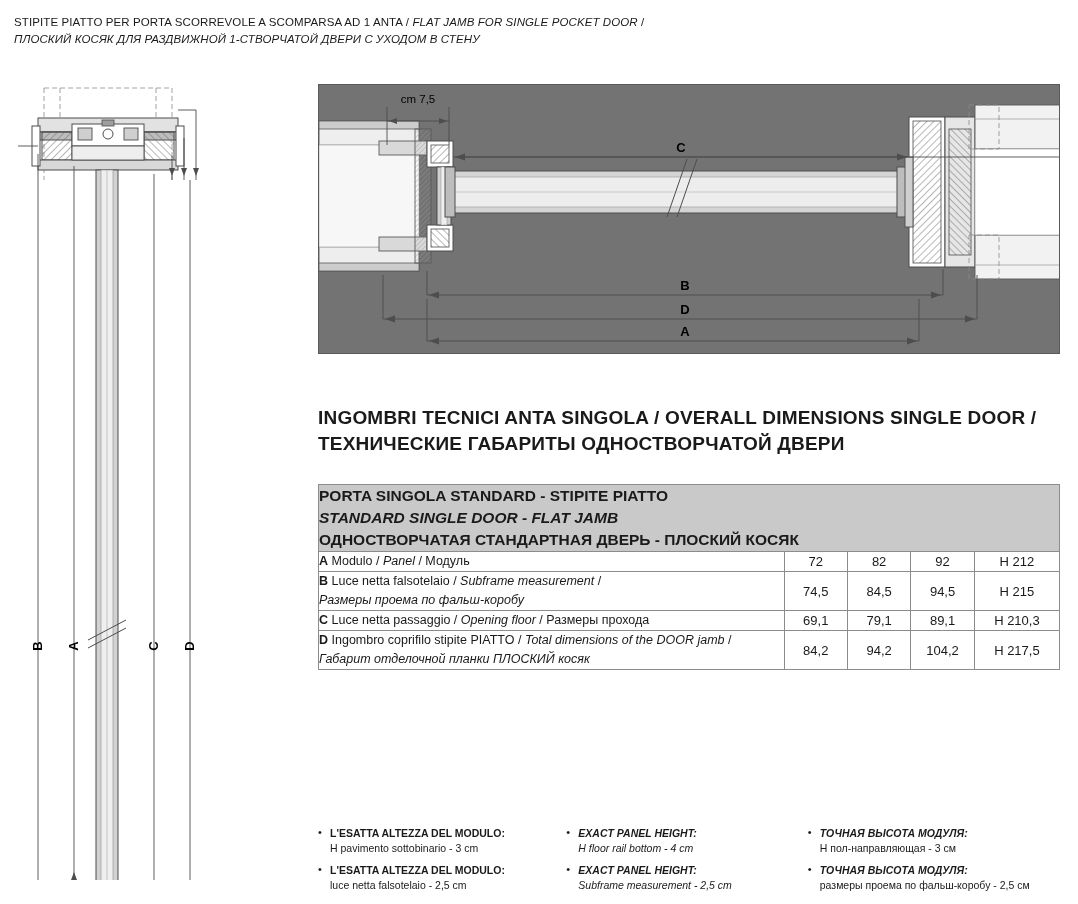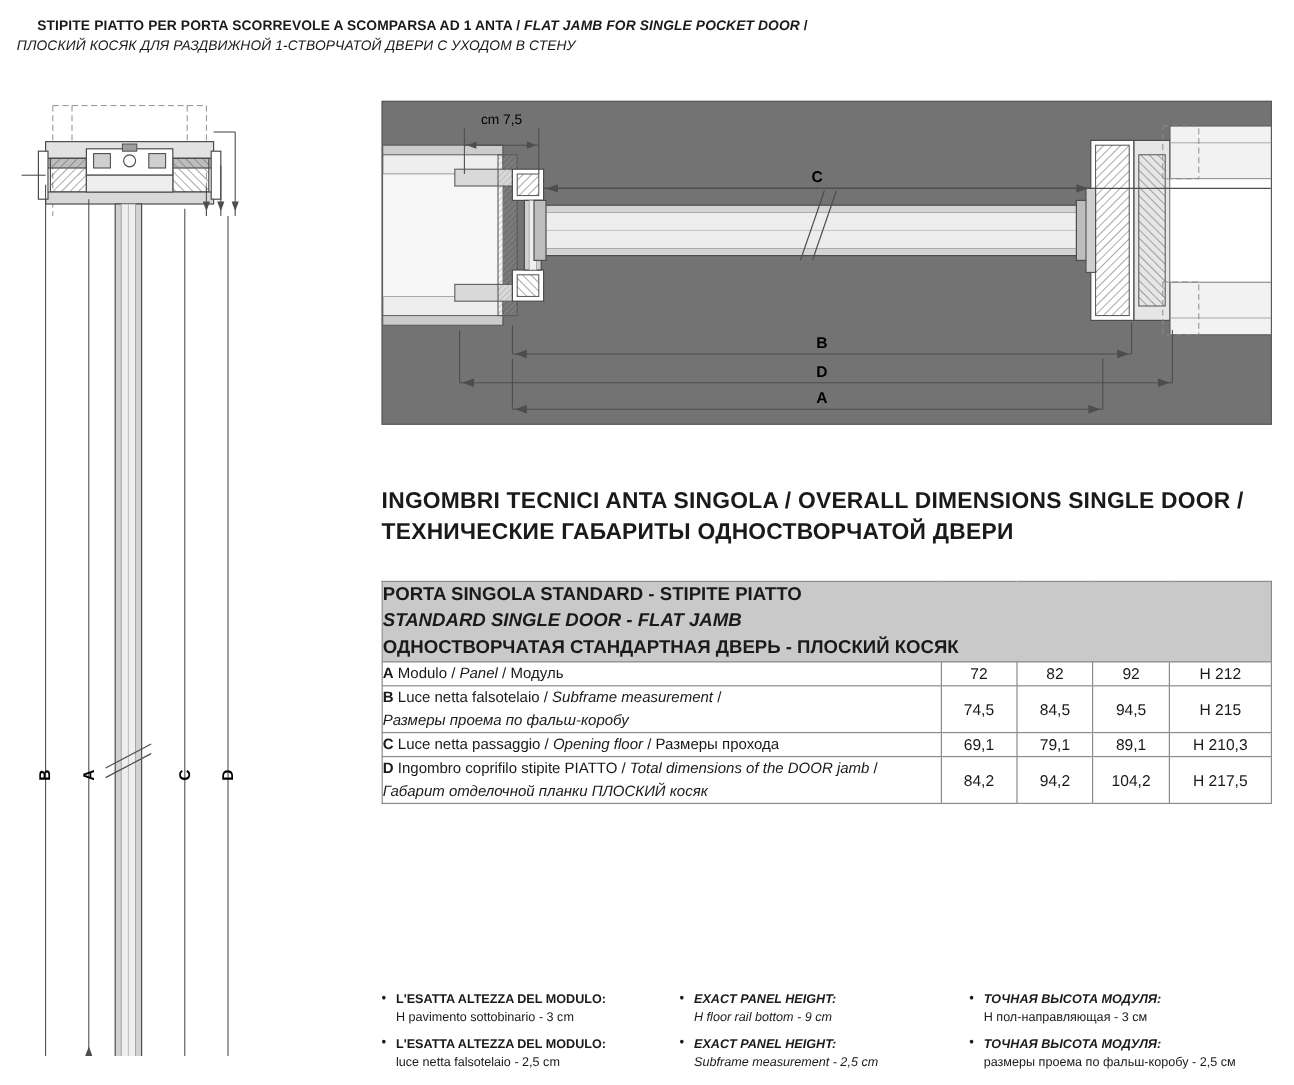--- a/index.html
+++ b/index.html
@@ -20,21 +20,21 @@
   
   .doc-header {
     position: absolute;
     left: 14px;
     top: 14px;
     width: 700px;
     font-size: 11.5px;
     line-height: 17px;
     letter-spacing: 0.1px;
   }
-  .doc-header .line1 { font-weight: 700; margin-left: 17px; }
+  .doc-header .line1 { font-weight: 400; }
   .doc-header .it { font-style: italic; }
   .doc-header .line2 { font-style: italic; }
 
   
   .left-panel {
     position: absolute;
     left: 10px;
     top: 80px;
     width: 290px;
     height: 800px;
@@ -446,21 +446,21 @@
       <span class="t2">H pavimento sottobinario - 3 cm</span>
     </div>
     <div class="note-item">
       <span class="t1">L'ESATTA ALTEZZA DEL MODULO:</span><br>
       <span class="t2">luce netta falsotelaio - 2,5 cm</span>
     </div>
   </div>
   <div class="note-col c2">
     <div class="note-item">
       <span class="t1">EXACT PANEL HEIGHT:</span><br>
-      <span class="t2">H floor rail bottom - 9 cm</span>
+      <span class="t2">H floor rail bottom - 4 cm</span>
     </div>
     <div class="note-item">
       <span class="t1">EXACT PANEL HEIGHT:</span><br>
       <span class="t2">Subframe measurement - 2,5 cm</span>
     </div>
   </div>
   <div class="note-col c3">
     <div class="note-item">
       <span class="t1">ТОЧНАЯ ВЫСОТА МОДУЛЯ:</span><br>
       <span class="t2">Н пол-направляющая - 3 см</span>

